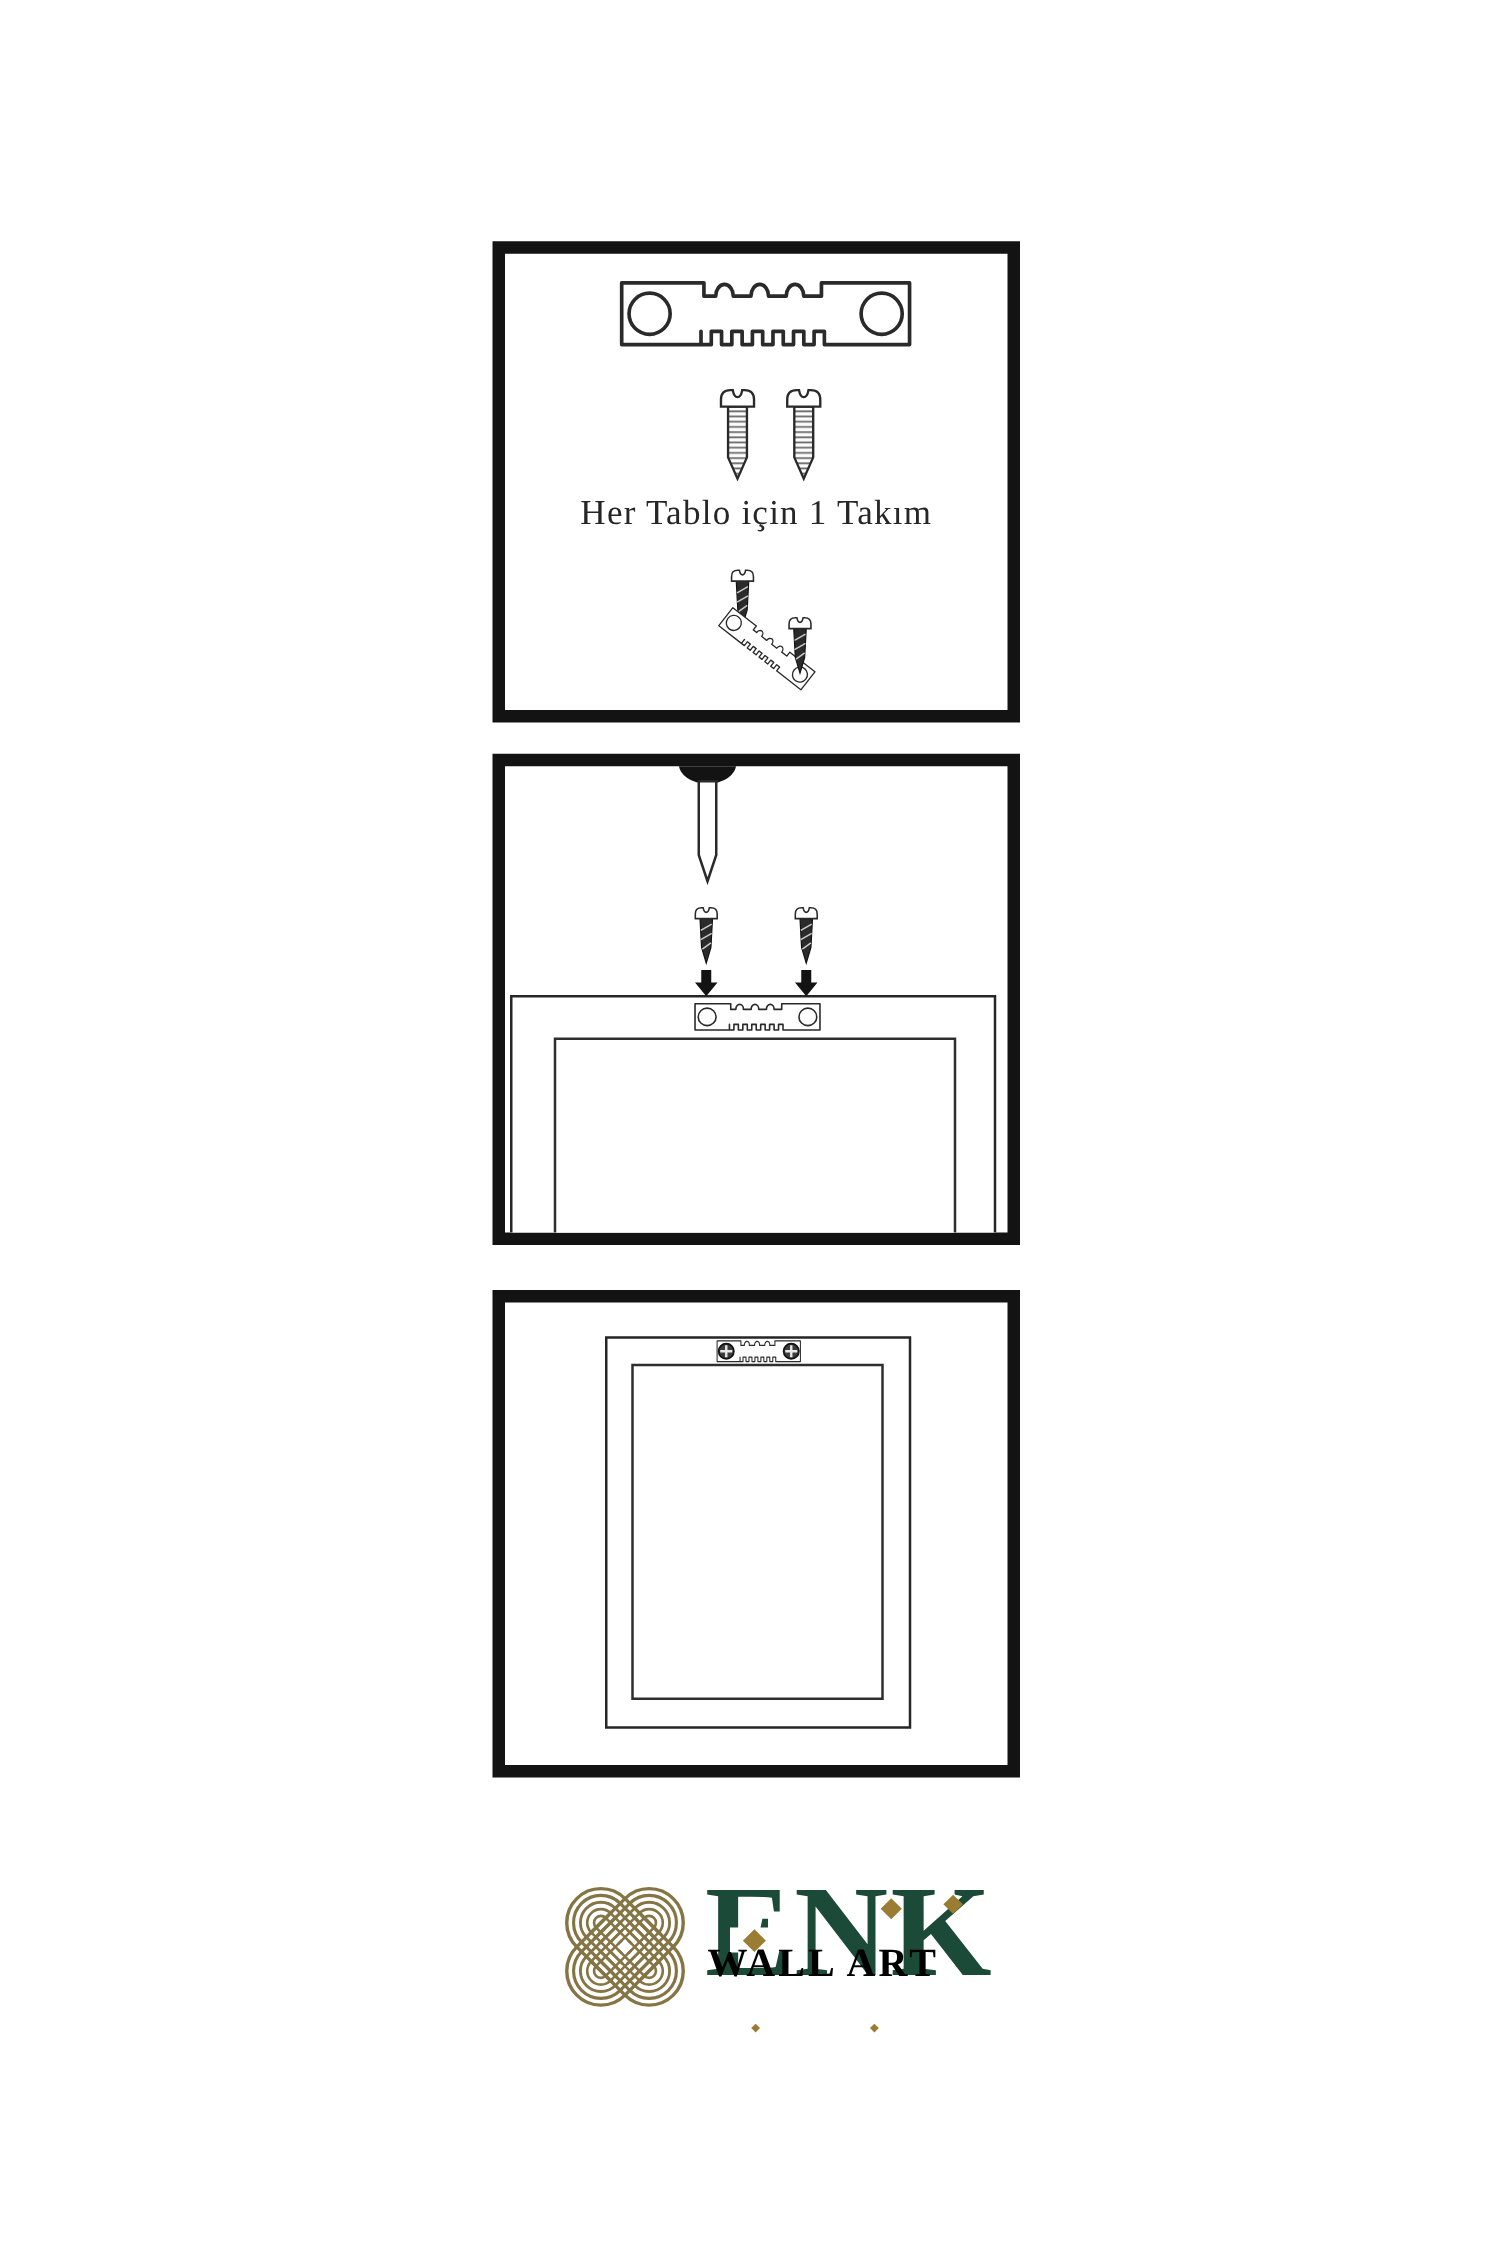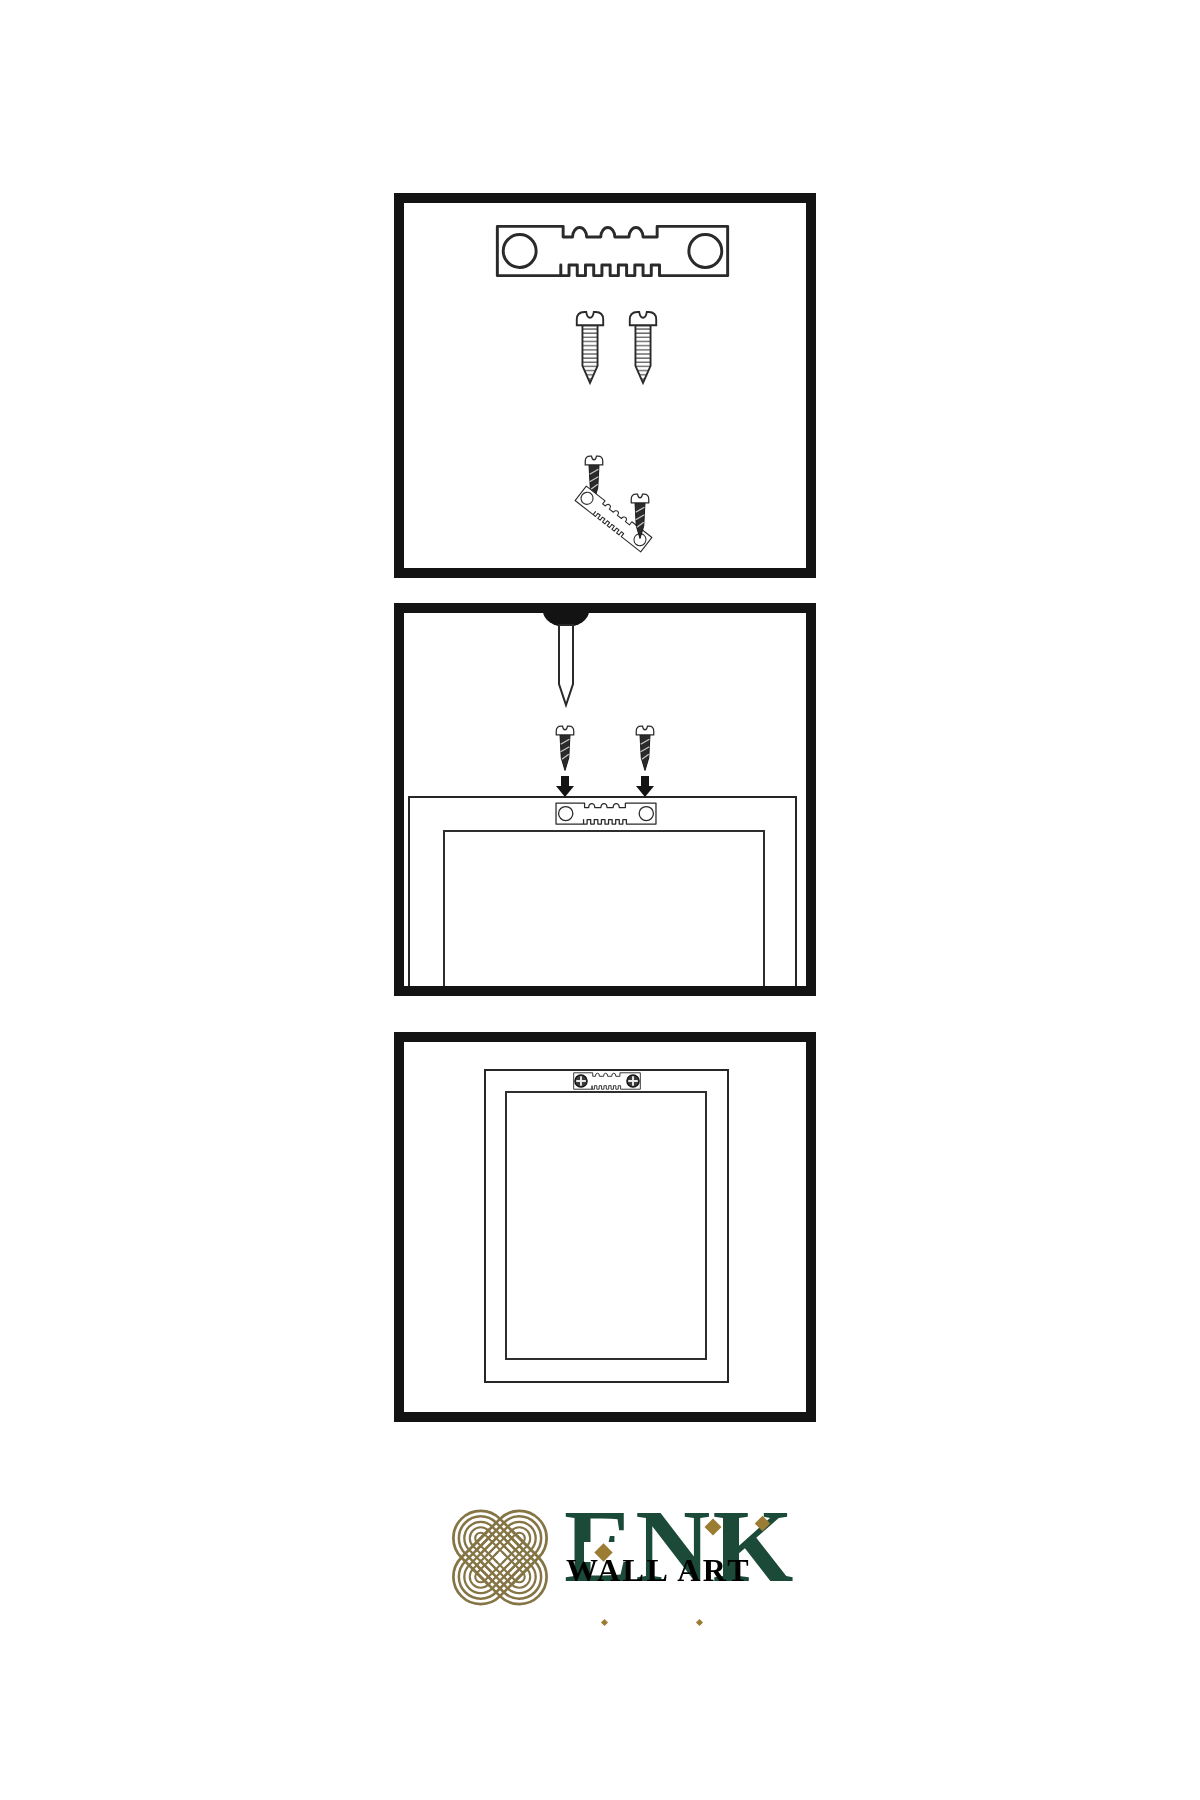--- a/index.html
+++ b/index.html
@@ -114,20 +114,21 @@
   <div class="panel" id="p1">
     <svg class="abs p1-hanger" viewBox="0 0 200 46" preserveAspectRatio="none">
         <use href="#hanger-shape"></use>
       </svg>
     <svg class="abs p1-screw1" viewBox="0 0 36 84">
         <use href="#screw-light-shape"></use>
       </svg>
     <svg class="abs p1-screw2" viewBox="0 0 36 84">
         <use href="#screw-light-shape"></use>
       </svg>
+    <div class="abs p1-caption">Her Tablo için 1 Takım</div>
     <svg class="abs p1-dscrew1" viewBox="0 0 36 80">
         <use href="#screw-dark-shape"></use>
       </svg>
     <svg class="abs p1-mini" viewBox="0 0 200 46" preserveAspectRatio="none">
         <use href="#hanger-shape"></use>
       </svg>
     <svg class="abs p1-dscrew2" viewBox="0 0 36 80">
         <use href="#screw-dark-shape"></use>
       </svg>
   </div>

